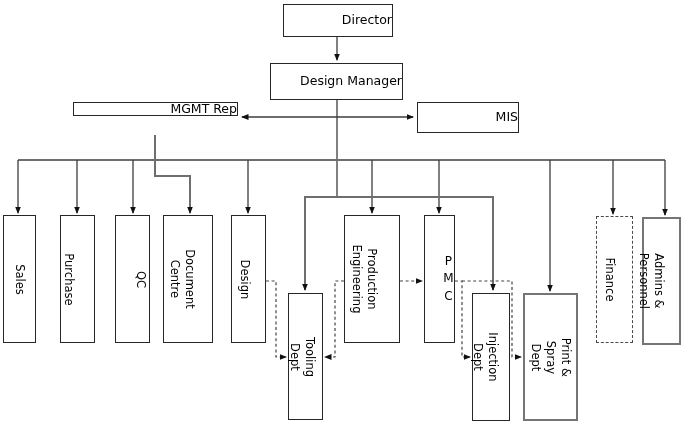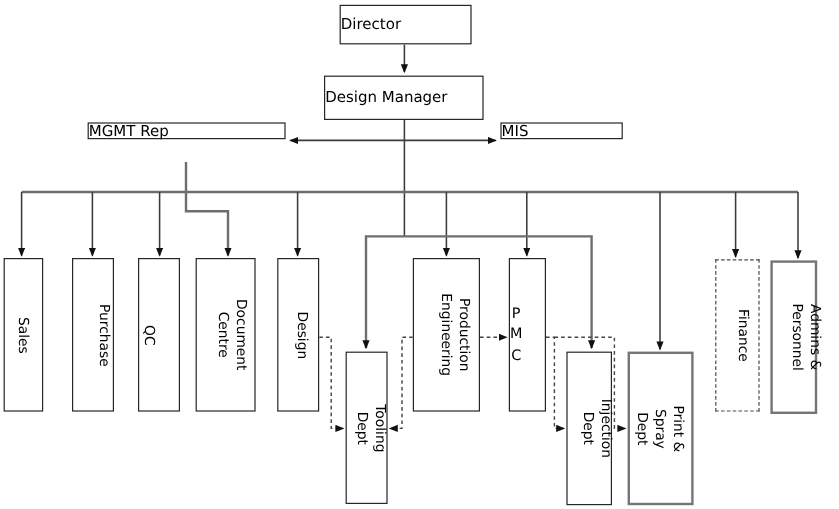--- a/index.html
+++ b/index.html
@@ -12,21 +12,21 @@
   }
   .wires{position:absolute;left:0;top:0;width:699px;height:424px;}
   .wire{stroke:#3c3c3c;stroke-width:1.3;fill:none;}
   .wire.thick{stroke:#6e6e6e;stroke-width:2;}
   .wire.dash{stroke:#454545;stroke-width:1.2;stroke-dasharray:3 2.6;}
   .node{
     position:absolute;
     box-sizing:border-box;
     border:1px solid #262626;
     background:#ffffff;
-    display:flex;align-items:center;justify-content:flex-start;
+    display:flex;align-items:center;justify-content:flex-end;
     color:#000;
   }
   .node.gray{border:2px solid #757575;}
   .node.dashed{border:1px dashed #4a4a4a;}
   .lbl{
     white-space:pre-line;
     text-align:center;
     line-height:1.3;
     font-size:12px;
     width:max-content;
@@ -79,21 +79,21 @@
 
   <div class="node" style="left:283px;top:4px;width:110px;height:33px;">
     <span class="lbl big">Director</span>
   </div>
   <div class="node" style="left:270px;top:63px;width:133px;height:37px;">
     <span class="lbl big">Design Manager</span>
   </div>
   <div class="node" style="left:73px;top:102px;width:165px;height:14px;">
     <span class="lbl big">MGMT Rep</span>
   </div>
-  <div class="node" style="left:417px;top:102px;width:102px;height:14px;">
+  <div class="node" style="left:417px;top:102px;width:102px;height:31px;">
     <span class="lbl big">MIS</span>
   </div>
 
   <div class="node" style="left:3px;top:215px;width:33px;height:128px;">
     <span class="lbl rot">Sales</span>
   </div>
   <div class="node" style="left:60px;top:215px;width:35px;height:128px;">
     <span class="lbl rot">Purchase</span>
   </div>
   <div class="node" style="left:115px;top:215px;width:35px;height:128px;">

